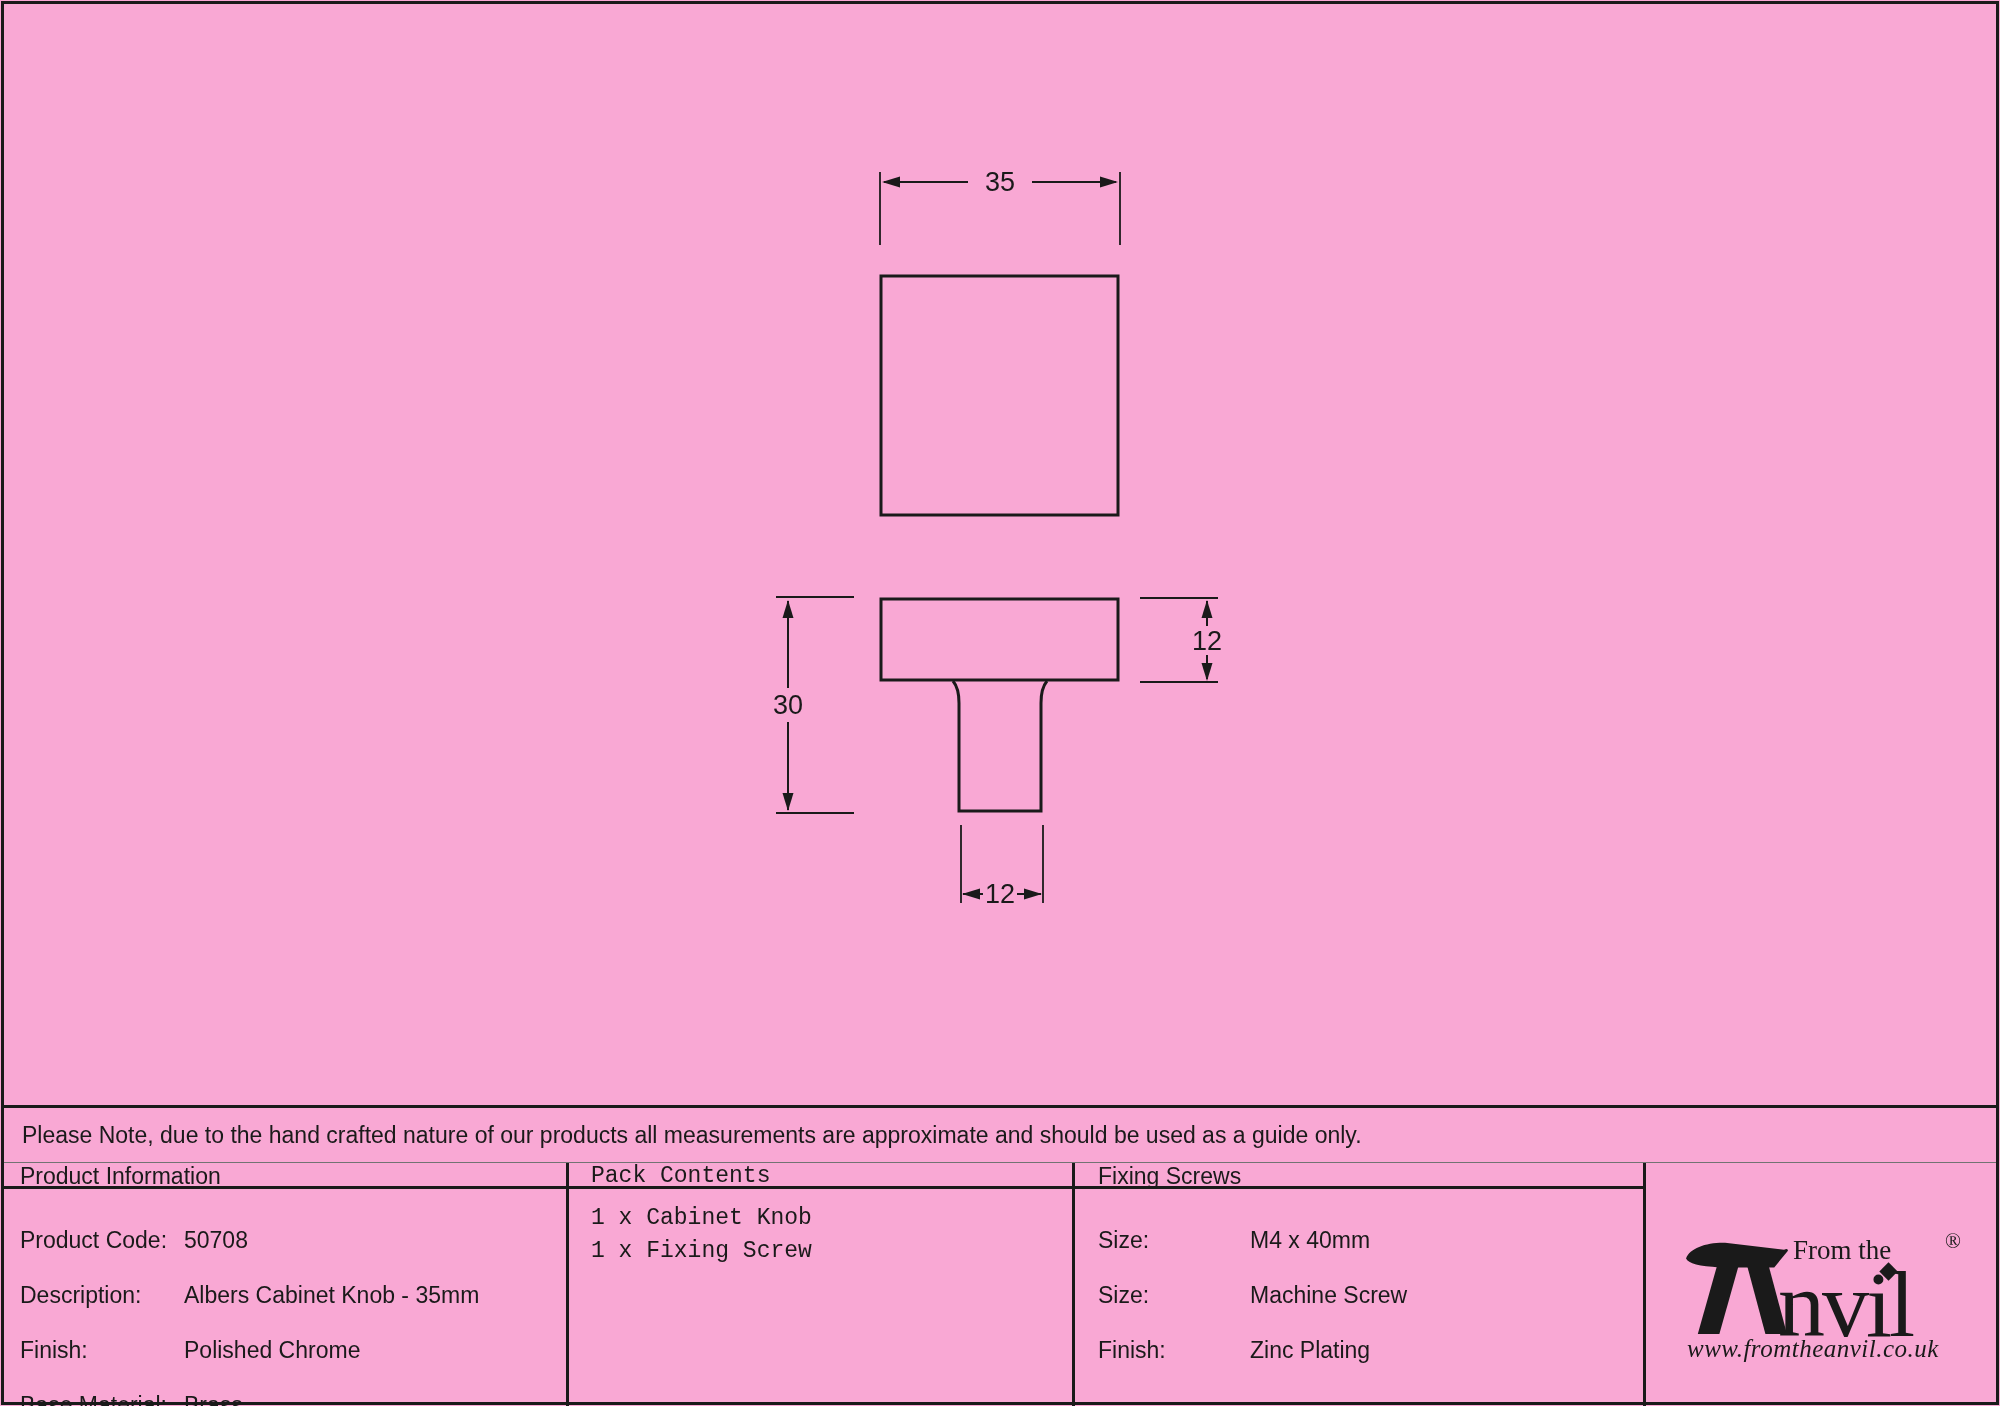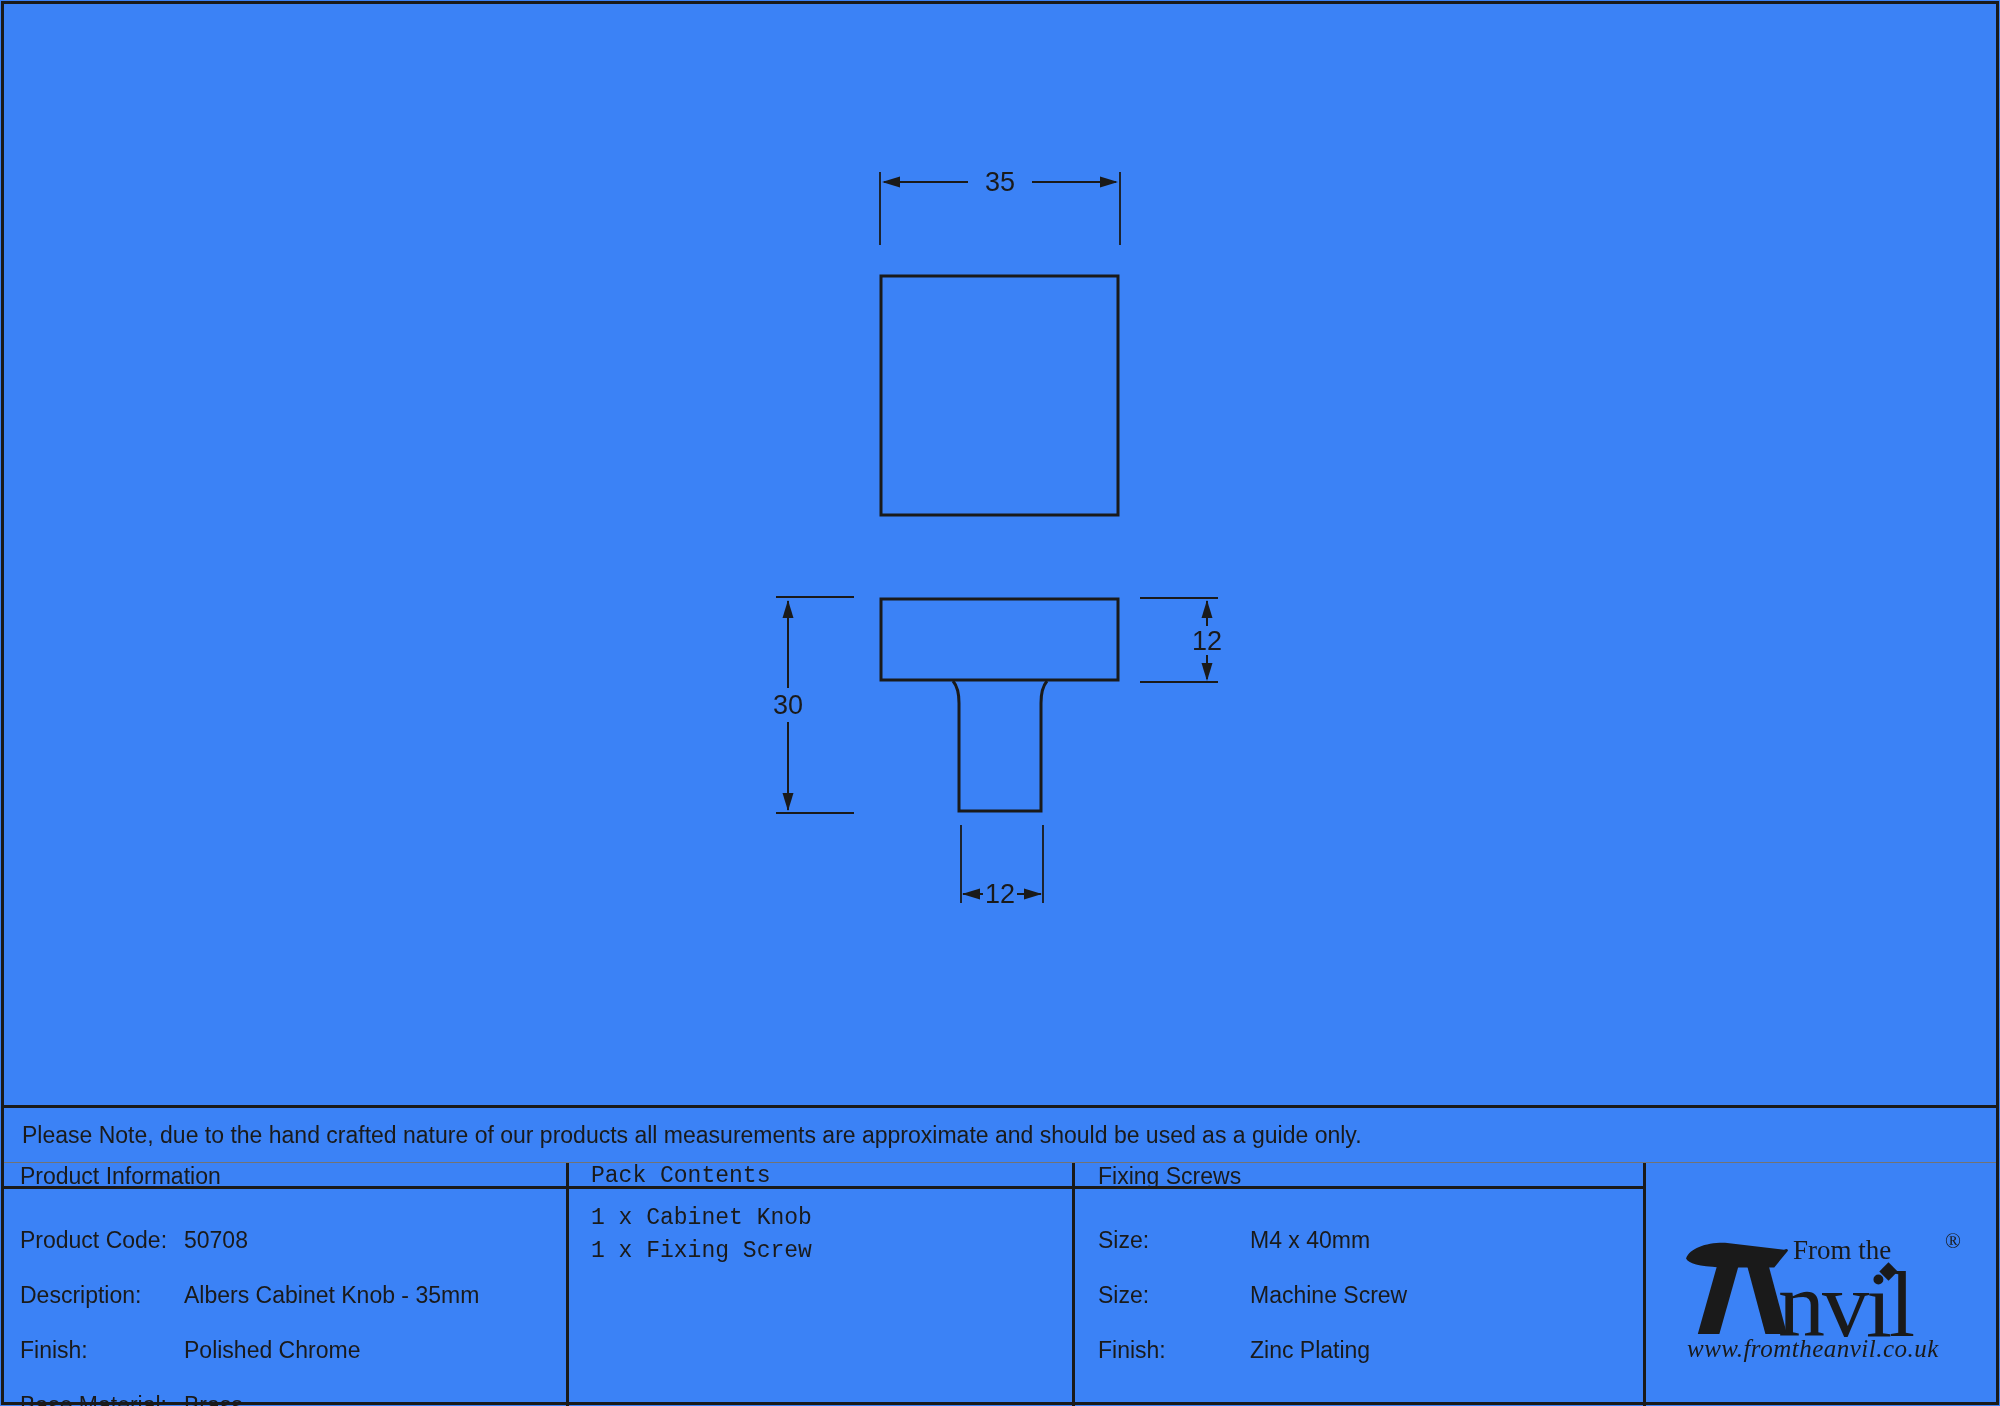--- a/index.html
+++ b/index.html
@@ -4,21 +4,21 @@
 <style>
   html, body {
     margin: 0;
     padding: 0;
     background: #e8e8e8;
   }
   .page {
     position: relative;
     width: 2000px;
     height: 1406px;
-    background: #3b82f6;
+    background: #f9a8d4;
     color: #1a1a1a;
     font-family: "Liberation Sans", sans-serif;
     overflow: hidden;
   }
   .frame {
     position: absolute;
     inset: 1px;
     border: 3px solid #1a1a1a;
     pointer-events: none;
   }

